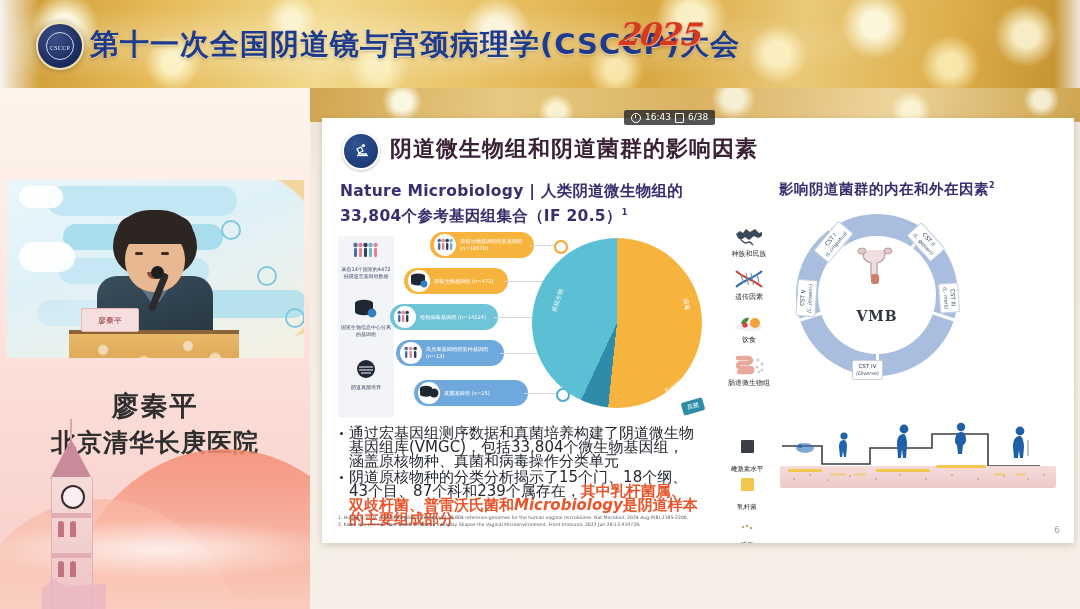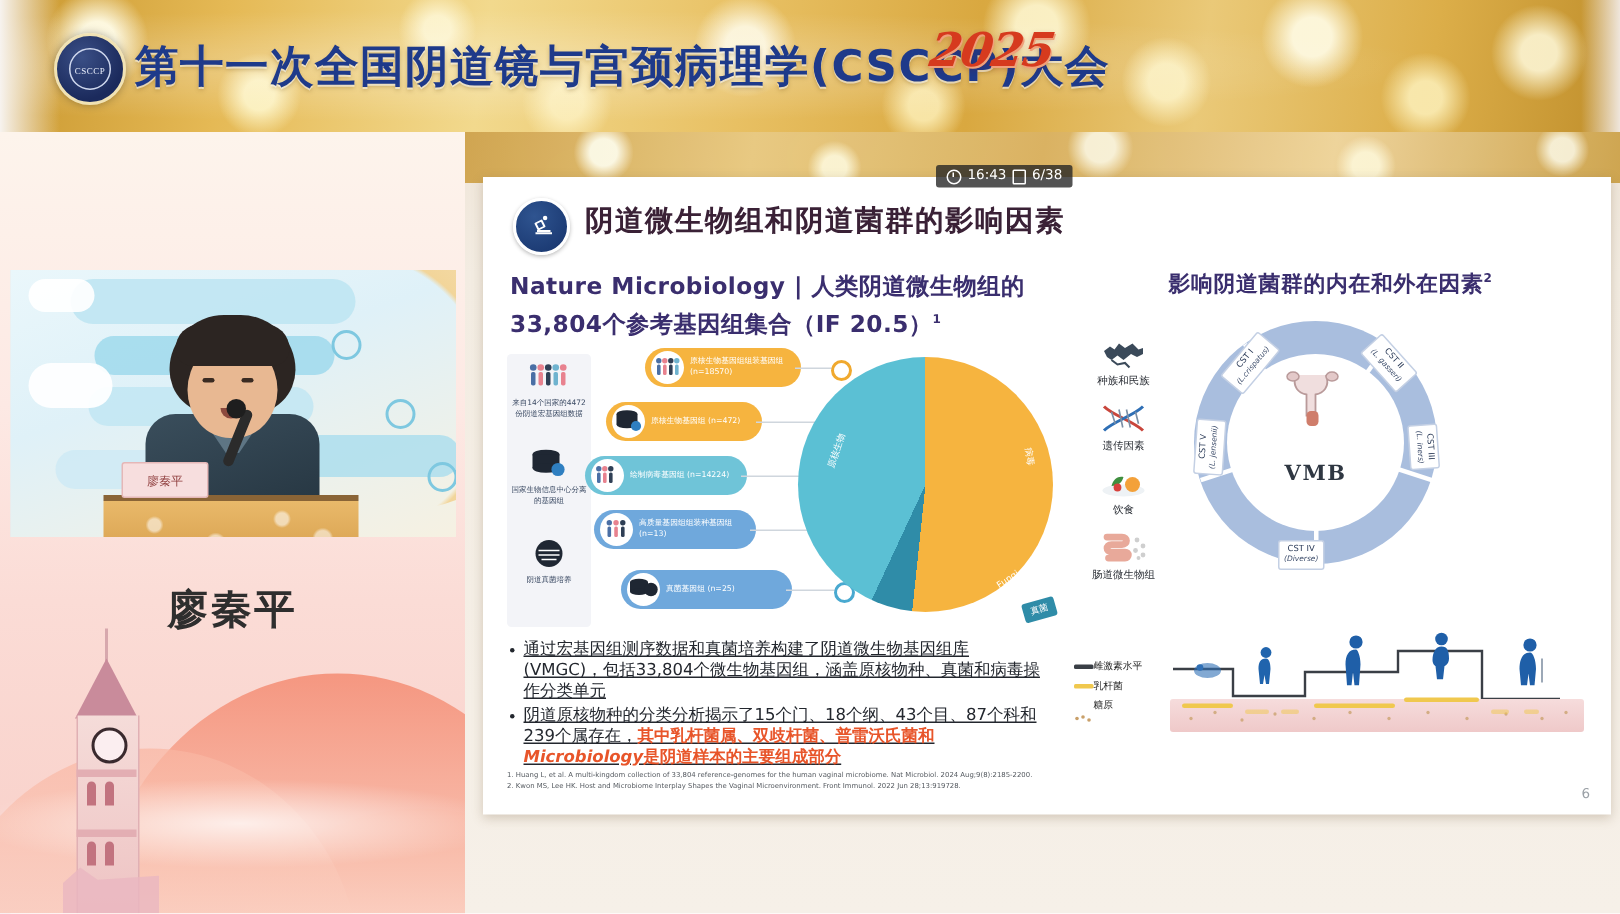--- a/index.html
+++ b/index.html
@@ -145,21 +145,21 @@
     display:flex;align-items:center;gap:4px;font-family:"DejaVu Sans",sans-serif;}
   .tb-ico{width:8px;height:8px;border:1px solid #fff;border-radius:50%;position:relative;display:inline-block;}
   .tb-ico:after{content:"";position:absolute;left:3px;top:1.5px;width:1px;height:3px;background:#fff;}
   .tb-pg{width:7px;height:8px;border:1px solid #fff;border-radius:1px;display:inline-block;}
 
   .slide-head{position:absolute;left:0;top:6px;width:752px;height:52px;}
   .head-icon{position:absolute;left:20px;top:8px;width:34px;height:34px;border-radius:50%;
     background:radial-gradient(circle at 36% 30%,#2f5490,#16336b);border:2px solid #fff;
     box-shadow:0 1px 3px rgba(0,0,0,.28);}
   .head-icon svg{position:absolute;left:7px;top:6px;}
-  .head-title{position:absolute;left:68px;top:10px;font-size:19px;font-weight:bold;color:#3a2136;
+  .head-title{position:absolute;left:68px;top:10px;font-size:22px;font-weight:bold;color:#3a2136;
     font-family:"DejaVu Sans","Liberation Sans",sans-serif;letter-spacing:1px;}
 
   .col-left{position:absolute;left:18px;top:62px;width:368px;}
   .col-right{position:absolute;left:392px;top:62px;width:346px;}
 
   .h2-left{font-size:15.5px;font-weight:bold;color:#3a2e6e;line-height:22px;letter-spacing:.3px;
     font-family:"DejaVu Sans","Liberation Sans",sans-serif;}
   .h2-left sup{font-size:8px;}
   .h2-right{text-align:center;font-size:14.5px;font-weight:bold;color:#3a2e6e;letter-spacing:.5px;
     font-family:"DejaVu Sans","Liberation Sans",sans-serif;}
@@ -180,22 +180,22 @@
     background:conic-gradient(#f6b43f 0deg 186deg, #2f8ca8 186deg 205deg, #5bc0d4 205deg 360deg);}
   .donut-hole{position:absolute;left:50%;top:50%;transform:translate(-50%,-50%);width:98px;height:98px;
     border-radius:50%;background:#fff;display:flex;align-items:center;justify-content:center;}
   .donut-hole b{font-size:19px;color:#3a3f46;letter-spacing:1px;font-family:"DejaVu Sans",sans-serif;}
   .dl{position:absolute;font-size:6px;color:#fff;font-family:"DejaVu Sans",sans-serif;white-space:nowrap;}
   .dtag{position:absolute;background:#2f8ca8;color:#fff;font-size:6px;padding:2px 5px;border-radius:2px;
     font-family:"DejaVu Sans",sans-serif;white-space:nowrap;}
   .dline{position:absolute;border-top:1px solid #cfd6dd;}
 
   .bullets{position:absolute;left:16px;top:308px;width:360px;}
-  .bullet{position:relative;padding-left:11px;font-size:11px;line-height:14px;color:#23272e;margin-bottom:2px;
-    font-family:"DejaVu Sans",sans-serif;text-decoration:underline;}
+  .bullet{position:relative;padding-left:11px;font-size:15px;line-height:14px;color:#23272e;margin-bottom:2px;
+    font-family:"DejaVu Sans",sans-serif;}
   .bullet:before{content:"";position:absolute;left:2px;top:6px;width:3px;height:3px;border-radius:50%;background:#23272e;}
   .hl{color:#e8552a;font-weight:bold;}
   .hl-i{color:#e8552a;font-weight:bold;font-style:italic;}
 
   .refs{position:absolute;left:16px;top:396px;width:470px;font-size:4.6px;line-height:7px;color:#555a60;
     font-family:"DejaVu Sans",sans-serif;}
   .pagenum{position:absolute;right:14px;bottom:8px;font-size:9px;color:#9aa0a6;font-family:"DejaVu Sans",sans-serif;}
 
   
   .fig-vmb{position:absolute;left:392px;top:92px;width:346px;height:206px;}
@@ -218,21 +218,21 @@
   .vmb-right .ttl{font-size:7.5px;font-weight:bold;color:#1f242b;margin-bottom:4px;padding-left:12px;
     font-family:"DejaVu Sans",sans-serif;}
   .vmb-right ul{list-style:none;margin:0;padding:0;}
   .vmb-right li{font-size:7.5px;line-height:13px;color:#1f242b;padding-left:12px;position:relative;
     font-family:"DejaVu Sans",sans-serif;}
   .vmb-right li:before{content:"";position:absolute;left:3px;top:5px;width:2.5px;height:2.5px;border-radius:50%;background:#444;}
 
   
   .fig-life{position:absolute;left:392px;top:296px;width:346px;height:96px;}
   .lg{position:absolute;left:2px;top:26px;width:62px;}
-  .lg-row{display:flex;align-items:center;gap:0;margin-bottom:4px;}
+  .lg-row{display:flex;align-items:center;gap:12px;margin-bottom:4px;flex-direction:column;}
   .lg-row .sw{width:13px;height:3px;border-radius:1px;flex:0 0 13px;}
   .lg-row .tx{font-size:6.5px;color:#222;font-family:"DejaVu Sans",sans-serif;}
   .life-plot{position:absolute;left:66px;top:2px;width:276px;height:94px;}
   .life-band{position:absolute;left:0;bottom:22px;width:276px;height:22px;
     background:linear-gradient(180deg,#f6dcdc,#efc9c9);border-radius:2px;}
   .life-x{position:absolute;left:0;bottom:2px;width:276px;display:flex;}
   .life-x span{flex:1;text-align:center;font-size:7px;font-weight:bold;color:#1f242b;font-family:"DejaVu Sans",sans-serif;}
   .lacto{position:absolute;height:3px;background:#f0c84e;border-radius:2px;}
   .figure-person{position:absolute;bottom:46px;}
 </style>
@@ -284,20 +284,21 @@
 
       <div class="podium">
         <div class="podium-tex"></div>
       </div>
       <div class="nameplate">
         <span>廖秦平</span>
       </div>
     </div>
 
     <div class="speaker-name">廖秦平</div>
+    <div class="speaker-org">北京清华长庚医院</div>
 
     <div class="mountains">
       <div class="mt3"></div>
       <div class="mt1"></div>
       <div class="mt2"></div>
       <div class="mist"></div>
       <div class="tower">
         <div class="tw-spire"></div>
         <div class="tw-roof"></div>
         <div class="tw-body"></div>

